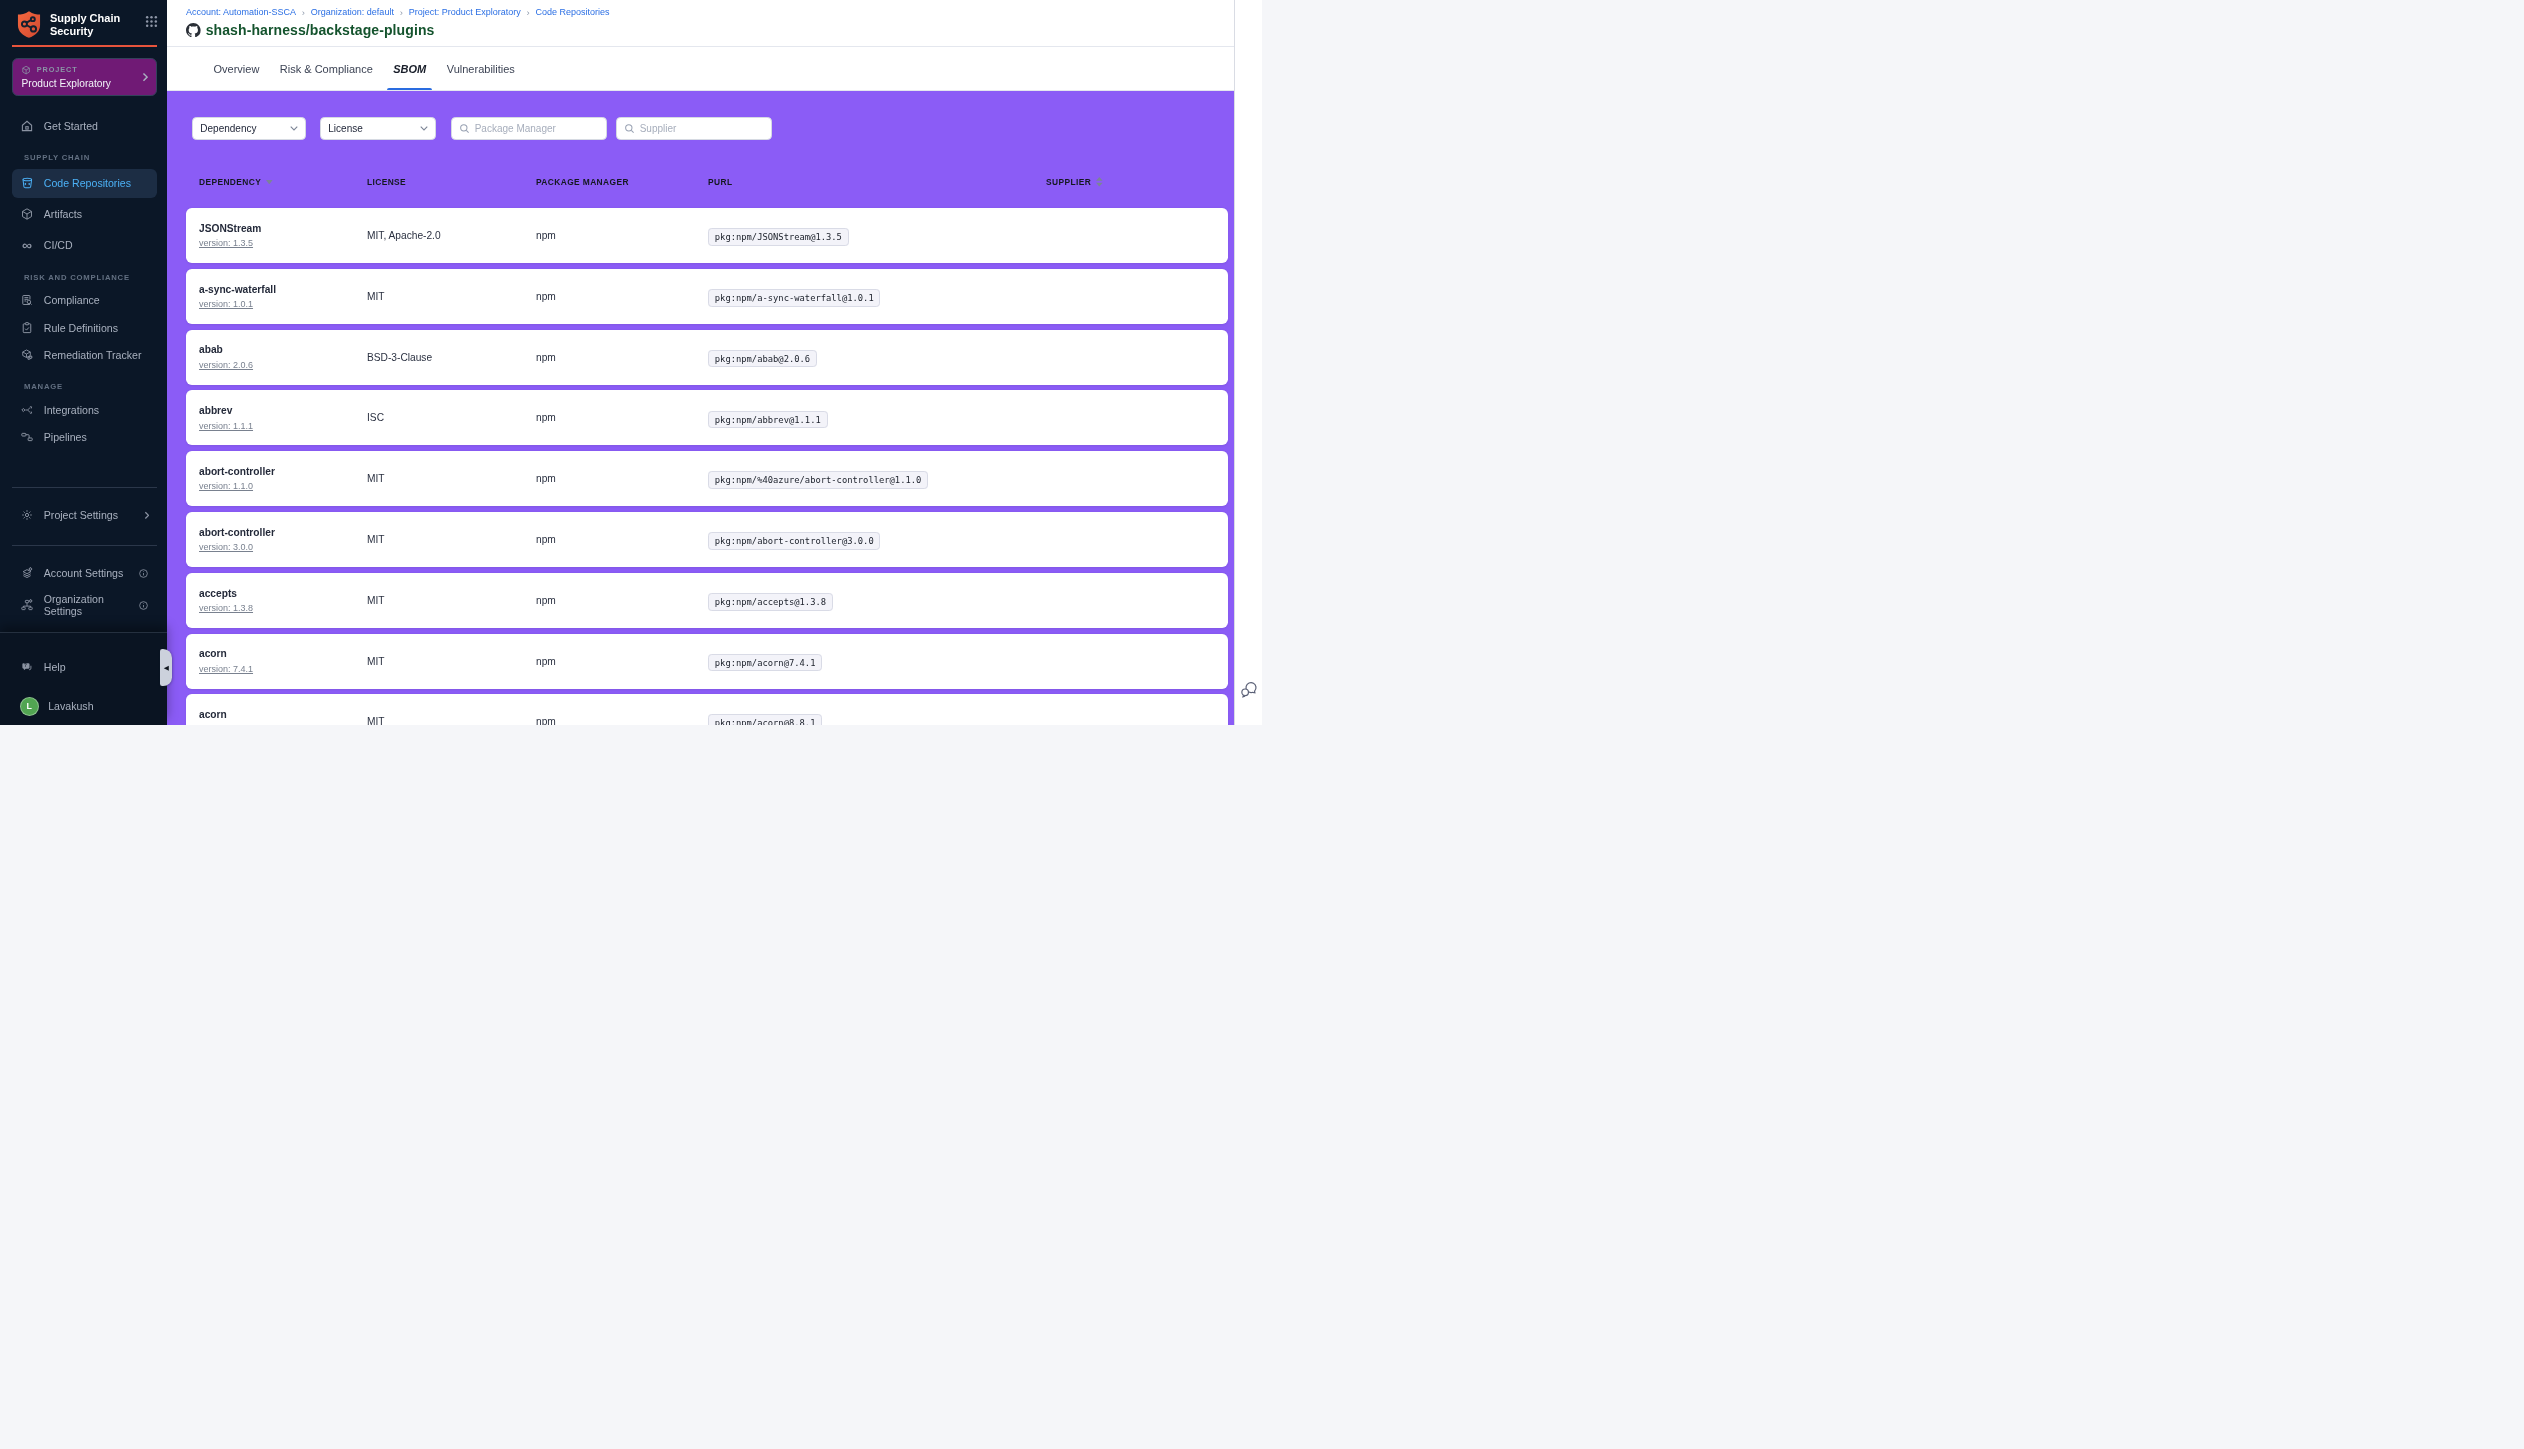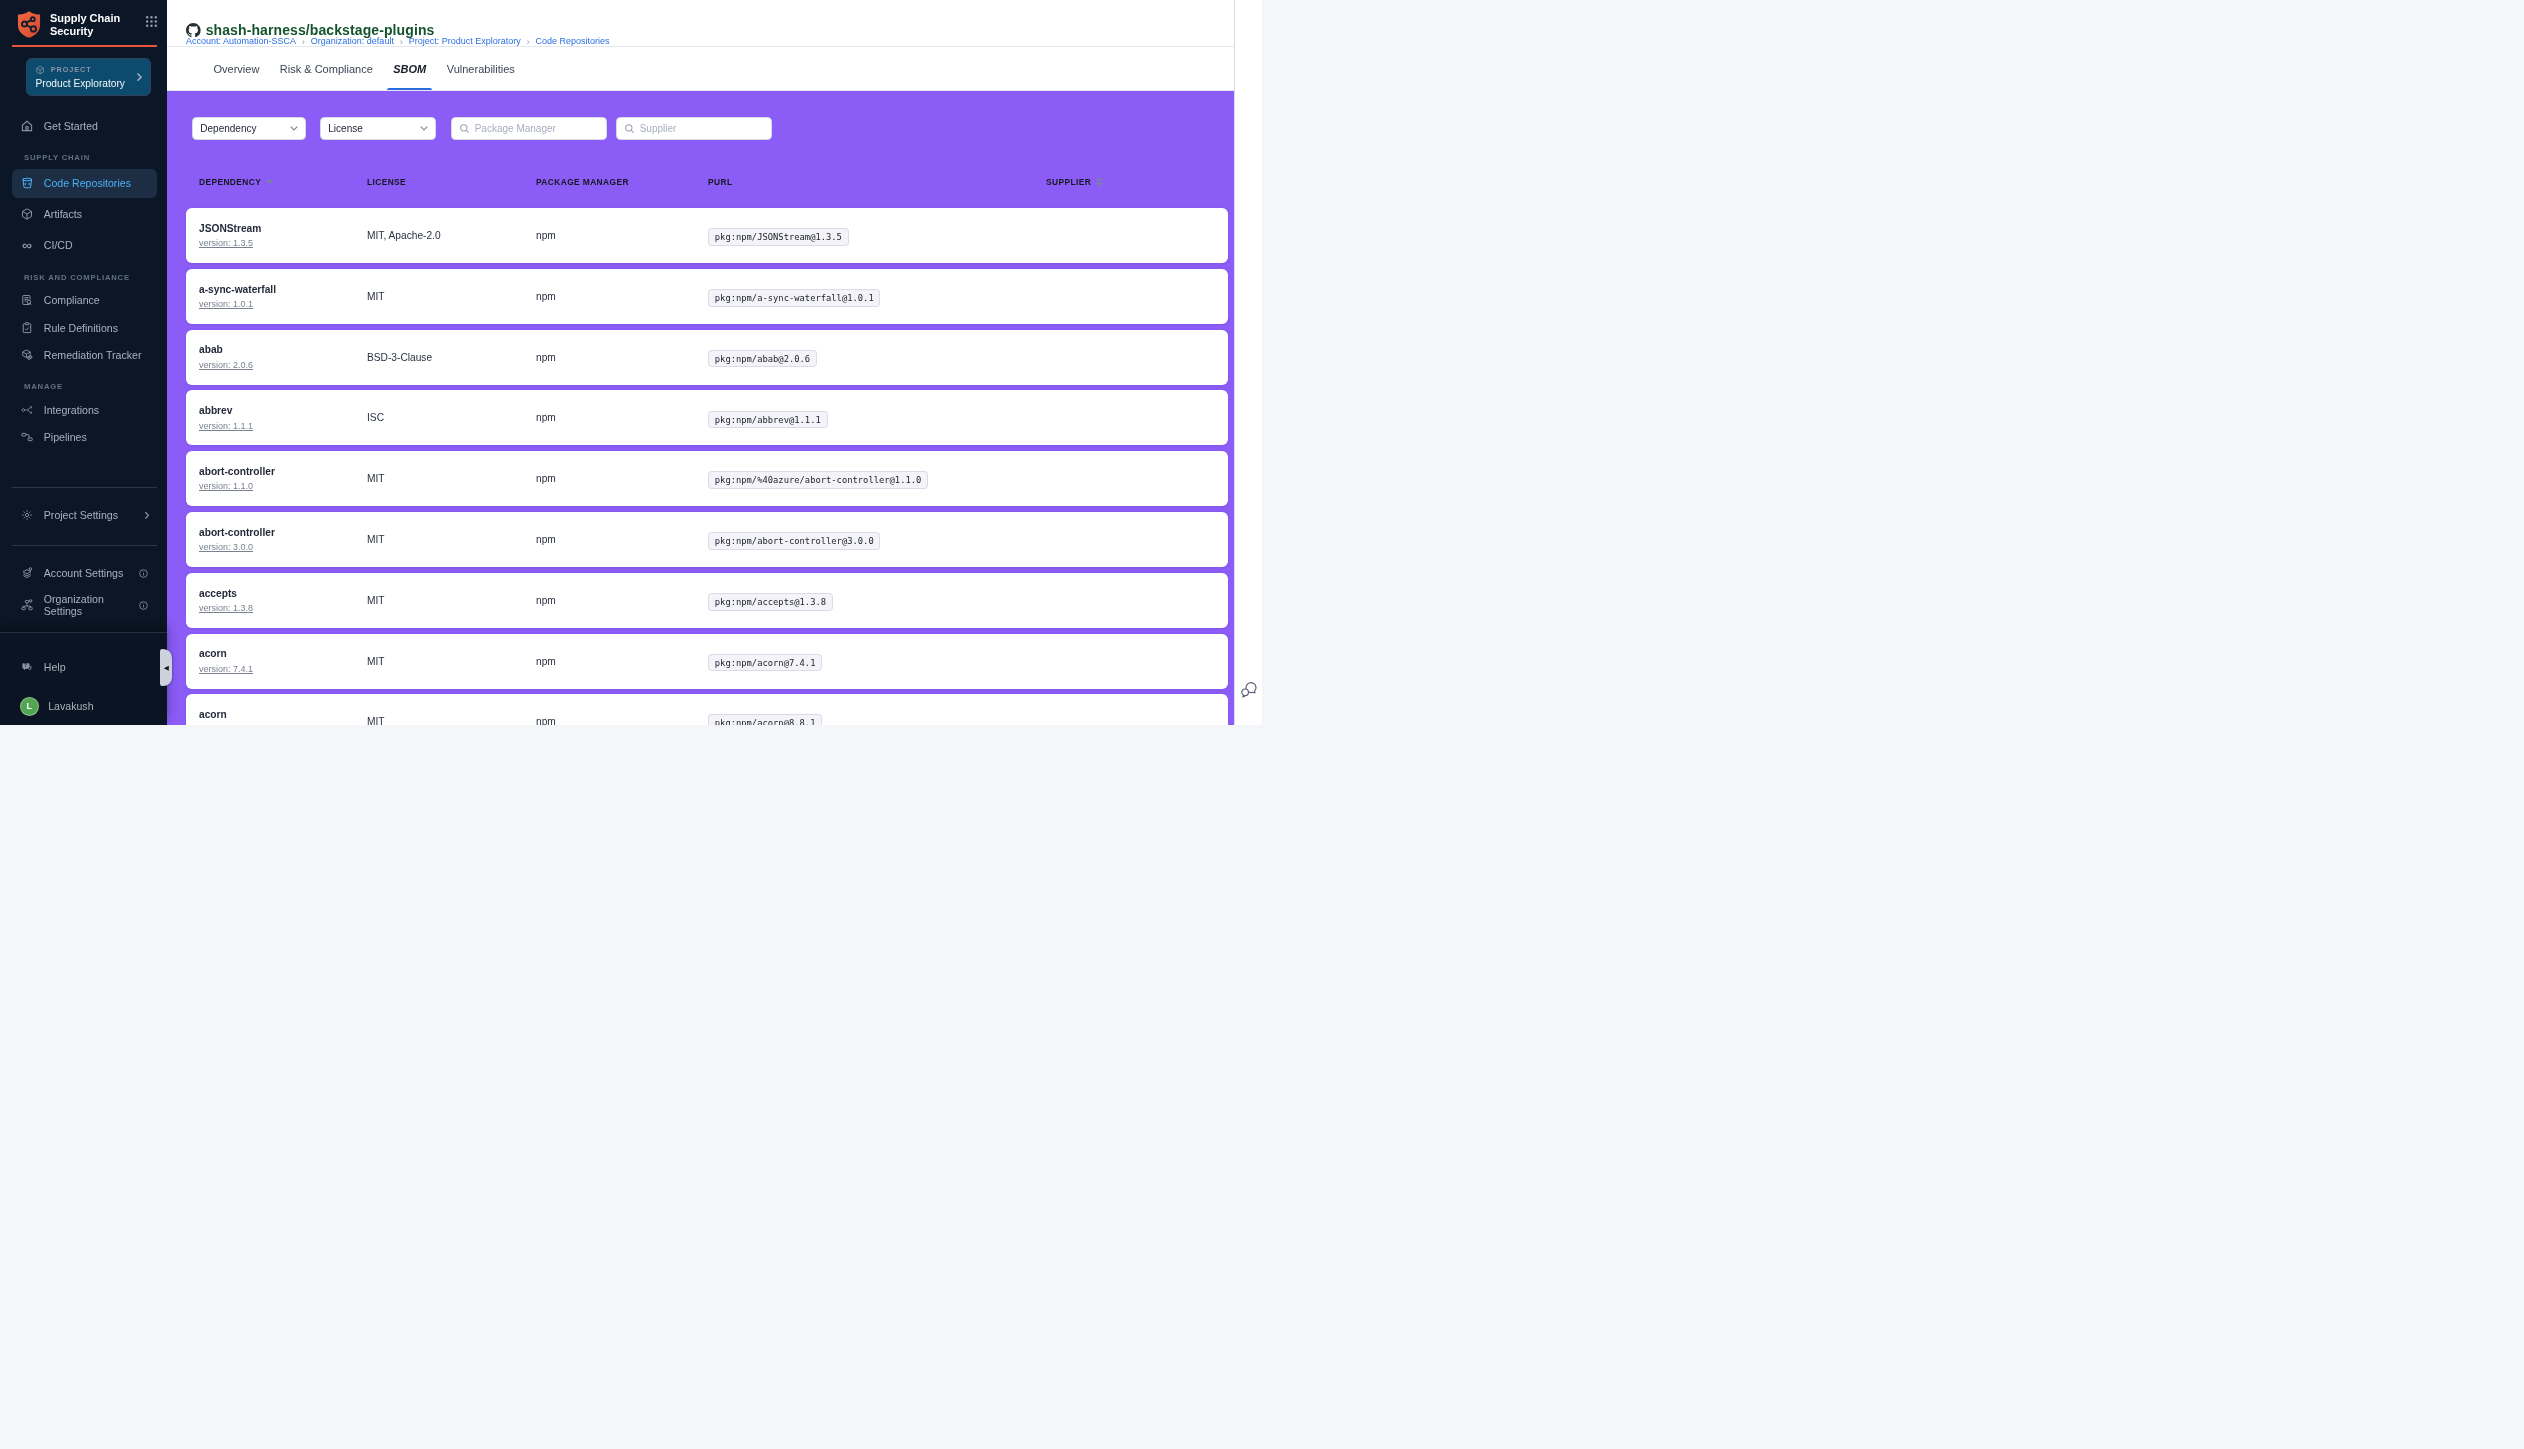--- a/index.html
+++ b/index.html
@@ -8,22 +8,22 @@
   #screen { position:relative; width:1262px; height:725px; }
 
   
   .sidebar { position:absolute; left:0; top:0; width:167px; height:725px; background:#0b1727; z-index:5; }
   .brand { position:absolute; top:9.5px; left:14.6px; right:8.8px; display:flex; align-items:flex-start; }
   .brand-logo { width:28px; height:31px; flex:0 0 28px; }
   .brand-text { margin-left:7.3px; color:#fff; font-size:11px; font-weight:700; line-height:1.25; padding-top:2.2px; }
   .grid-icon { margin-left:auto; margin-top:5.8px; cursor:pointer; }
   .brand-divider { position:absolute; top:45px; left:11.7px; width:145px; height:2.2px; background:#e8543c; }
 
-  .project-box { position:absolute; top:58px; left:11.7px; width:125px; height:38px; background:#0c4a6e;
-    border:0.7px solid #33425b; border-radius:5.8px; cursor:pointer; padding:5.8px 7.3px 5.8px 8.8px;margin-left:14px; }
+  .project-box { position:absolute; top:58px; left:11.7px; width:145px; height:38px; background:#701a75;
+    border:0.7px solid #33425b; border-radius:5.8px; cursor:pointer; padding:5.8px 7.3px 5.8px 8.8px; }
   .proj-top { display:flex; align-items:center; gap:5.1px; }
   .proj-label { color:#8b95a6; font-size:7.3px; font-weight:700; letter-spacing:0.9px; }
   .proj-name { color:#f2f4f8; font-size:10.2px; margin-top:2.9px; }
   .proj-chevron { position:absolute; right:7.3px; top:13px; }
 
   .nav-item { position:absolute; left:11.7px; width:145px; height:26px; display:flex; align-items:center;
     gap:9.5px; padding-left:8px; border-radius:5.8px; color:#a9b1bf; font-size:10.6px; cursor:pointer; }
   .nav-item .nicon { width:14.6px; height:14.6px; flex:0 0 14.6px; display:flex; align-items:center; justify-content:center; }
   .nav-item.active { background:#1c2d44; color:#4cb1f6; }
   .nav-label { position:absolute; left:24px; color:#637082; font-size:7.7px; font-weight:700; letter-spacing:0.8px; }
@@ -37,21 +37,21 @@
     color:#fff; font-size:8.8px; font-weight:700; display:flex; align-items:center; justify-content:center; }
 
   .collapse-handle { position:absolute; left:160px; top:649px; width:12.4px; height:37px; background:#ccd1dc;
     border-radius:2.2px 8.8px 8.8px 2.2px; z-index:9; display:flex; align-items:center; justify-content:center;
     cursor:pointer; box-shadow:0.7px 0.7px 2.2px rgba(20,30,50,.3); }
   .collapse-handle span { color:#11161f; font-size:6.6px; }
 
   
   .header { position:absolute; left:167px; top:0; width:1067px; height:47px; background:#fff;
     border-bottom:0.7px solid #e4e7ee; z-index:2; }
-  .breadcrumb { position:absolute; left:19px; top:6.6px; font-size:9px; display:flex; align-items:center; gap:5.8px;margin-top:29px; }
+  .breadcrumb { position:absolute; left:19px; top:6.6px; font-size:9px; display:flex; align-items:center; gap:5.8px; }
   .breadcrumb a { color:#2b6fe4; text-decoration:none; cursor:pointer; }
   .crumb-sep { color:#8e99ab; font-size:9.5px; }
   .title-row { position:absolute; left:19px; top:22px; display:flex; align-items:center; gap:5.1px; }
   .page-title { font-size:14px; font-weight:700; color:#14532d; letter-spacing:0.1px; }
 
   
   .tabbar { position:absolute; left:167px; top:47px; width:1067px; height:44px; background:#fff;
     border-bottom:0.7px solid #e4e7ee; z-index:2; }
   .tabs { position:absolute; left:45px; top:0; height:100%; display:flex; gap:17.5px;align-items:flex-end; }
   .tab { position:relative; display:flex; align-items:center; height:100%; font-size:11px; color:#3c4354;

